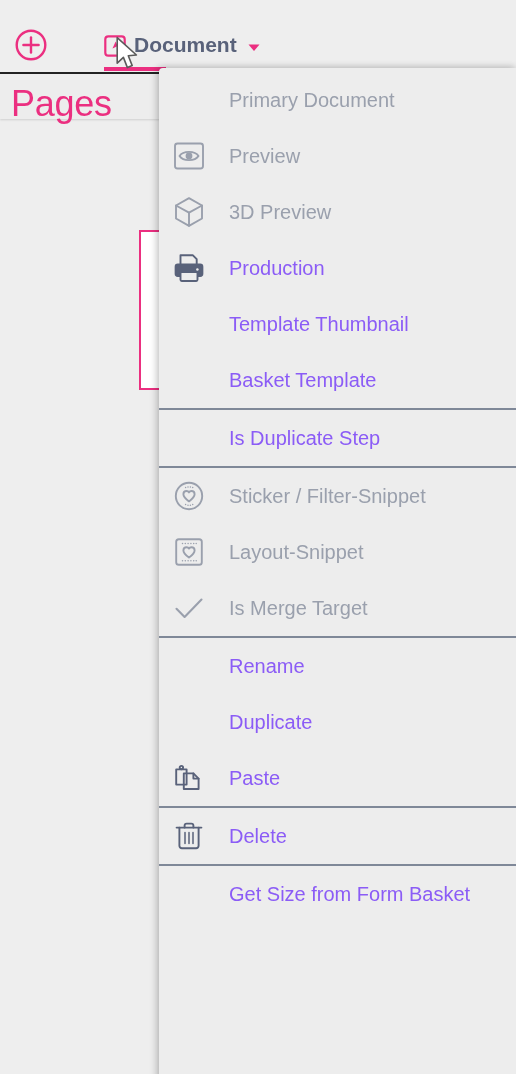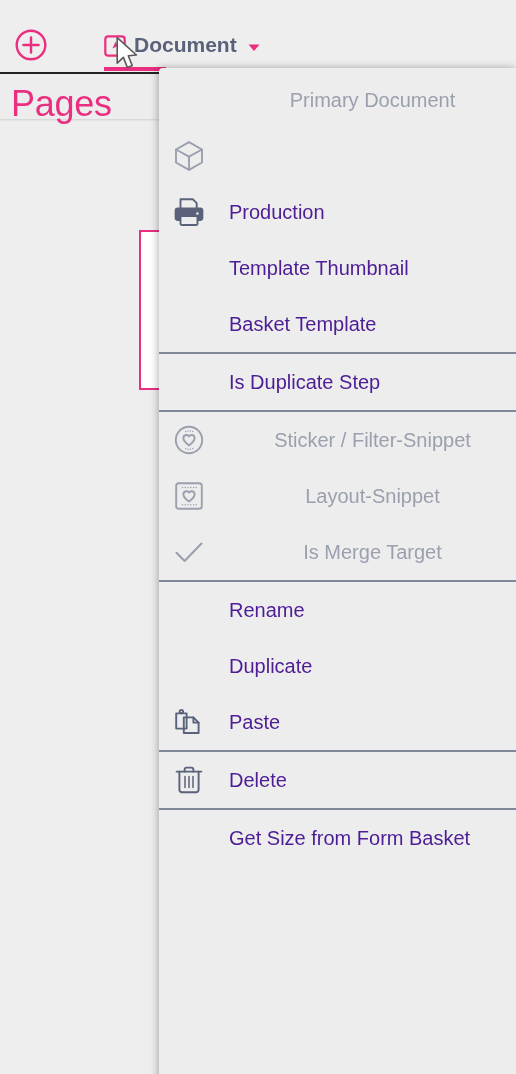--- a/index.html
+++ b/index.html
@@ -113,33 +113,33 @@
     border-top-left-radius: 4px;
     overflow: hidden;
   }
   .menu-item {
     position: relative;
     height: 56px;
     display: flex;
     align-items: center;
     cursor: pointer;
   }
-  .menu-item.disabled { cursor: default; justify-content: center; }
+  .menu-item.disabled { cursor: default; }
   .menu-icon {
     position: absolute;
     left: 10px;
     width: 40px;
     display: flex;
     align-items: center;
     justify-content: center;
   }
   .menu-label {
     margin-left: 70px;
     font-size: 20px;
-    color: #4c1d95;
+    color: #8b5cf6;
     white-space: nowrap;
   }
   .menu-item.disabled .menu-label { color: #9aa0ad; }
   .menu-sep {
     height: 2px;
     background: #6b7588;
     opacity: 0.85;
   }
   .menu-pad-top { height: 4px; }
 
@@ -194,25 +194,36 @@
 
   <div class="menu" id="menu-root">
     <div class="menu-pad-top"></div>
 
   <div class="menu-item disabled">
         <span class="menu-label">Primary Document</span>
       </div>
       <div class="menu-item disabled">
         <span class="menu-icon">
           <svg width="34" height="34" viewBox="0 0 34 34" fill="none" stroke="#9aa0ad" stroke-width="1.9" stroke-linecap="round" stroke-linejoin="round">
+            <rect x="3" y="4.5" width="28" height="25" rx="2.5"></rect>
+            <path d="M7.5 17 C11 11.5, 23 11.5, 26.5 17 C23 22.5, 11 22.5, 7.5 17 Z"></path>
+            <circle cx="17" cy="17" r="3.4" fill="#9aa0ad" stroke="none"></circle>
+          </svg>
+        </span>
+        <span class="menu-label">Preview</span>
+      </div>
+      <div class="menu-item disabled">
+        <span class="menu-icon">
+          <svg width="34" height="34" viewBox="0 0 34 34" fill="none" stroke="#9aa0ad" stroke-width="1.9" stroke-linecap="round" stroke-linejoin="round">
             <path d="M17 3.2 L30 10.5 L30 23.5 L17 30.8 L4 23.5 L4 10.5 Z"></path>
             <path d="M4 10.5 L17 17.6 L30 10.5"></path>
             <path d="M17 17.6 L17 30.8"></path>
           </svg>
         </span>
+        <span class="menu-label">3D Preview</span>
       </div>
       <div class="menu-item">
         <span class="menu-icon">
           <svg width="34" height="34" viewBox="0 0 34 34" fill="none" stroke="#59627a" stroke-width="1.9" stroke-linecap="round" stroke-linejoin="round">
             <path d="M8.5 13.5 V4.2 h12.2 l4 4 V13.5" fill="none"></path>
             <rect x="3.6" y="13.5" width="26.8" height="11.5" rx="2.2" fill="#59627a" stroke="#59627a"></rect>
             <rect x="8.5" y="21" width="17" height="9" rx="1.2" fill="#ededed" stroke="#59627a"></rect>
             <circle cx="25.4" cy="18.6" r="1.25" fill="#ededed" stroke="none"></circle>
           </svg>
         </span>

